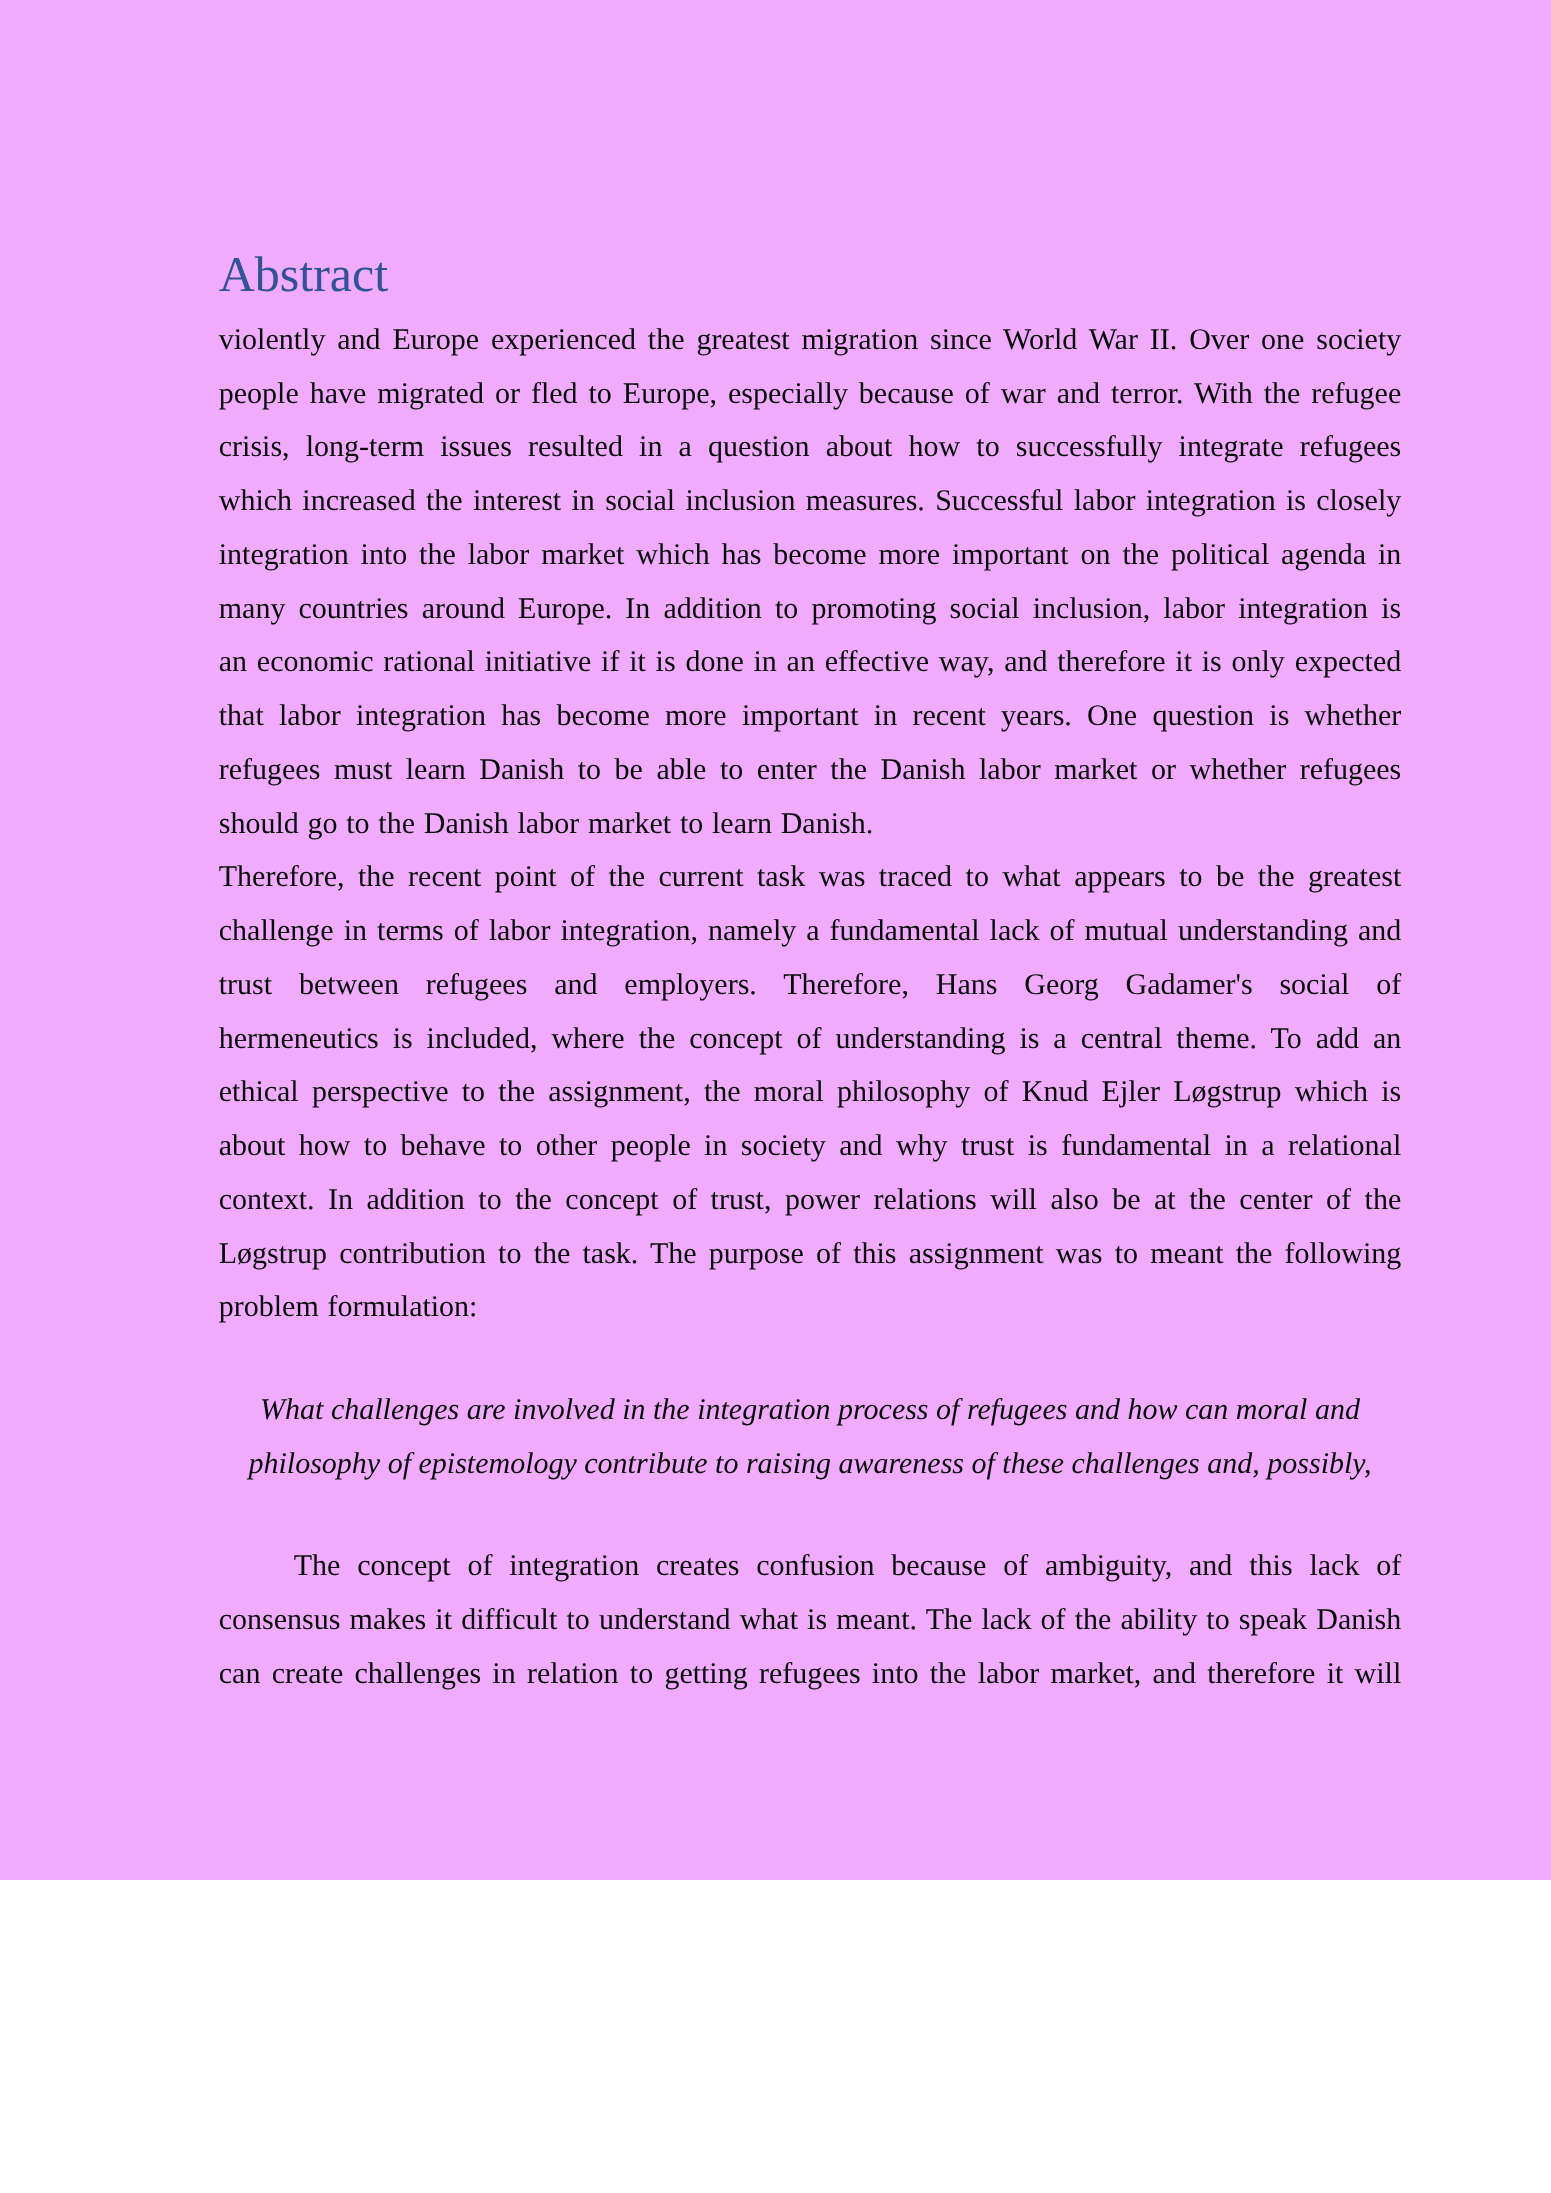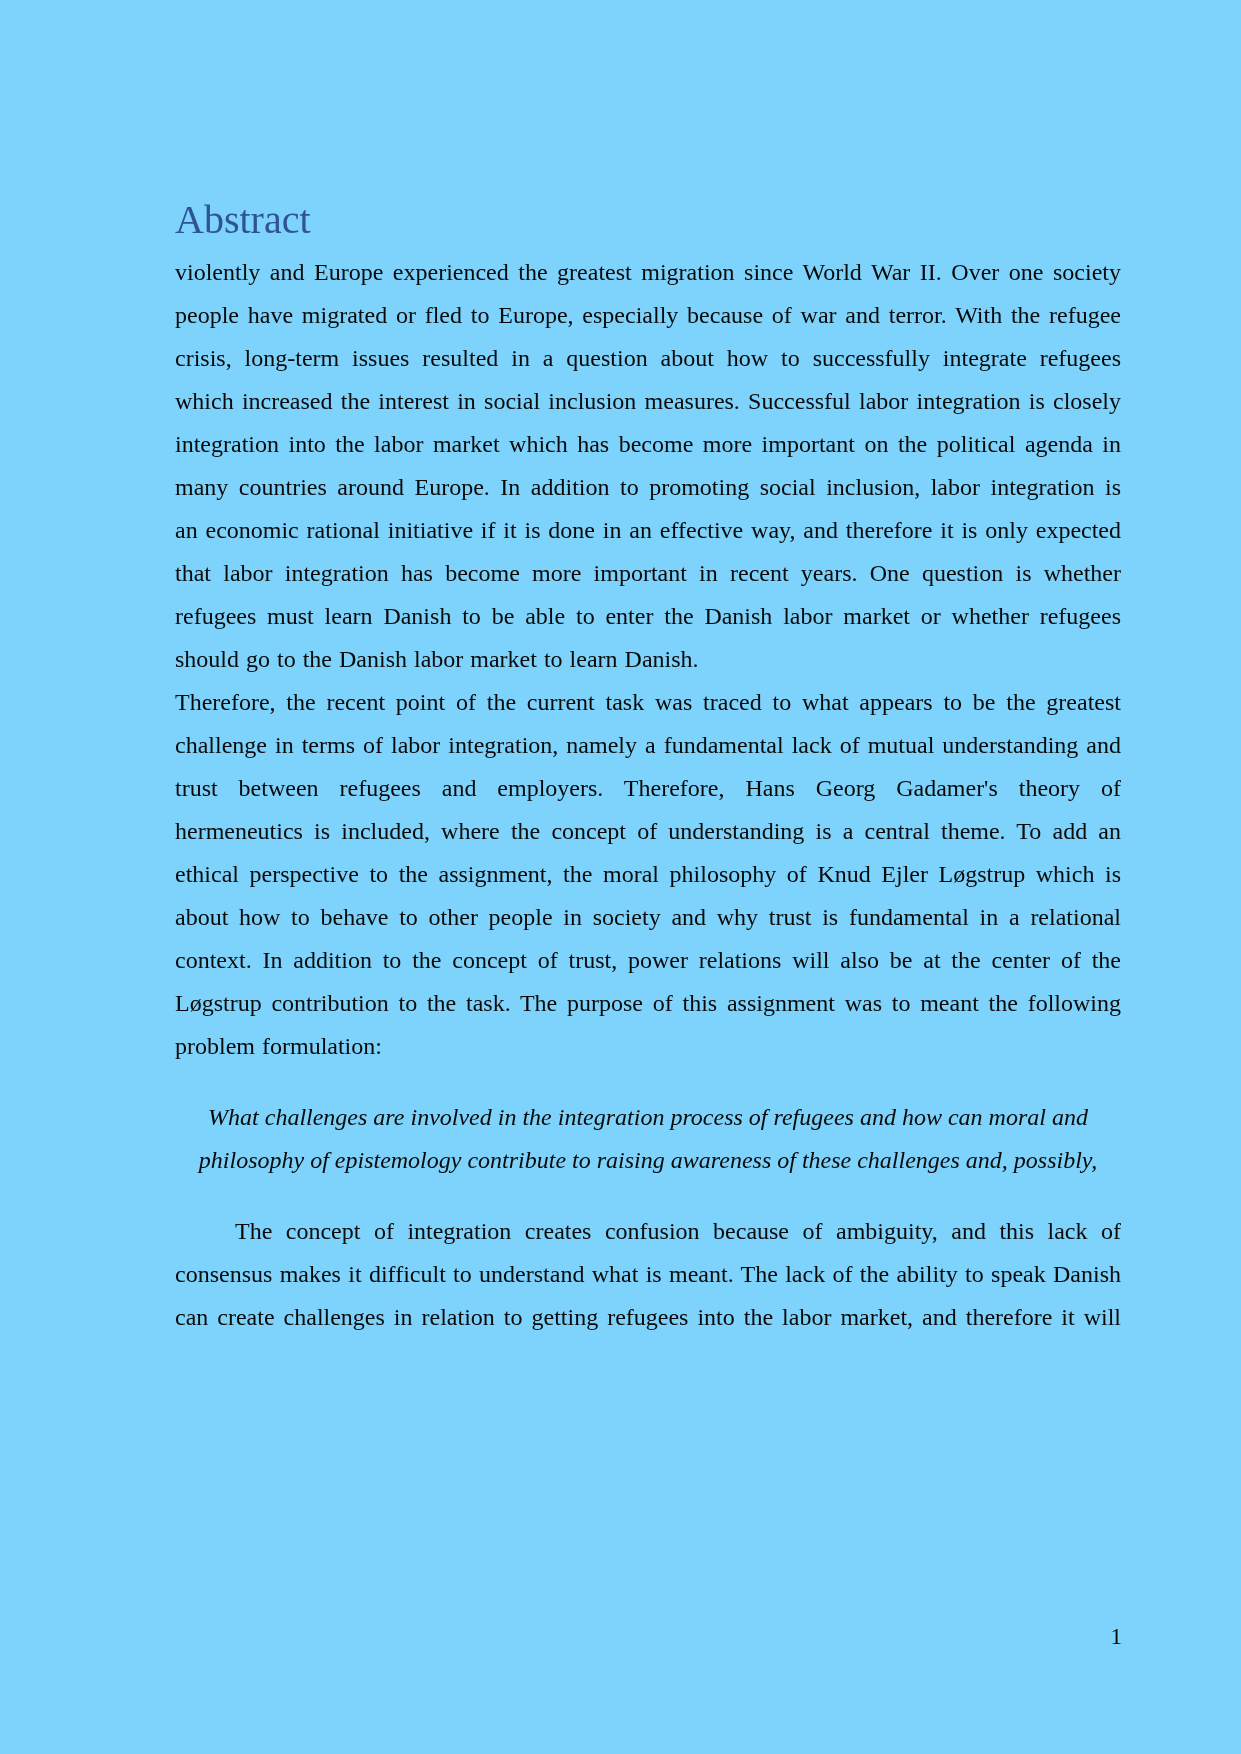--- a/index.html
+++ b/index.html
@@ -3,22 +3,22 @@
 <meta charset="utf-8">
 <style>
   html, body {
     margin: 0;
     padding: 0;
     background: #ffffff;
   }
   .page {
     position: relative;
     width: 1241px;
-    height: 1754px;
-    background: #7dd3fc;
+    height: 1504px;
+    background: #f0abfc;
     overflow: hidden;
     font-family: "Liberation Serif", "DejaVu Serif", serif;
     color: #0a0a0a;
   }
   .content {
     position: absolute;
     left: 175px;
     top: 185px;
     width: 946px;
   }
@@ -43,21 +43,21 @@
     word-spacing: 1px;
   }
   .tline-end {
     text-align-last: left;
   }
   .tline-indent {
     text-indent: 60px;
   }
   .quote {
     font-style: italic;
-    margin: 28px 0;
+    margin: 39px 0;
   }
   .quote .tline {
     text-align: center;
     text-align-last: center;
     word-spacing: 0;
   }
   .page-number {
     position: absolute;
     top: 1624px;
     right: 119px;
@@ -82,21 +82,21 @@
         <div class="tline">many countries around Europe. In addition to promoting social inclusion, labor integration is</div>
         <div class="tline">an economic rational initiative if it is done in an effective way, and therefore it is only expected</div>
         <div class="tline">that labor integration has become more important in recent years. One question is whether</div>
         <div class="tline">refugees must learn Danish to be able to enter the Danish labor market or whether refugees</div>
         <div class="tline tline-end">should go to the Danish labor market to learn Danish.</div>
       </div>
 
     <div class="para">
         <div class="tline">Therefore, the recent point of the current task was traced to what appears to be the greatest</div>
         <div class="tline">challenge in terms of labor integration, namely a fundamental lack of mutual understanding and</div>
-        <div class="tline">trust between refugees and employers. Therefore, Hans Georg Gadamer's theory of</div>
+        <div class="tline">trust between refugees and employers. Therefore, Hans Georg Gadamer's social of</div>
         <div class="tline">hermeneutics is included, where the concept of understanding is a central theme. To add an</div>
         <div class="tline">ethical perspective to the assignment, the moral philosophy of Knud Ejler Løgstrup which is</div>
         <div class="tline">about how to behave to other people in society and why trust is fundamental in a relational</div>
         <div class="tline">context. In addition to the concept of trust, power relations will also be at the center of the</div>
         <div class="tline">Løgstrup contribution to the task. The purpose of this assignment was to meant the following</div>
         <div class="tline tline-end">problem formulation:</div>
       </div>
 
     <div class="para quote">
         <div class="tline">What challenges are involved in the integration process of refugees and how can moral and</div>

